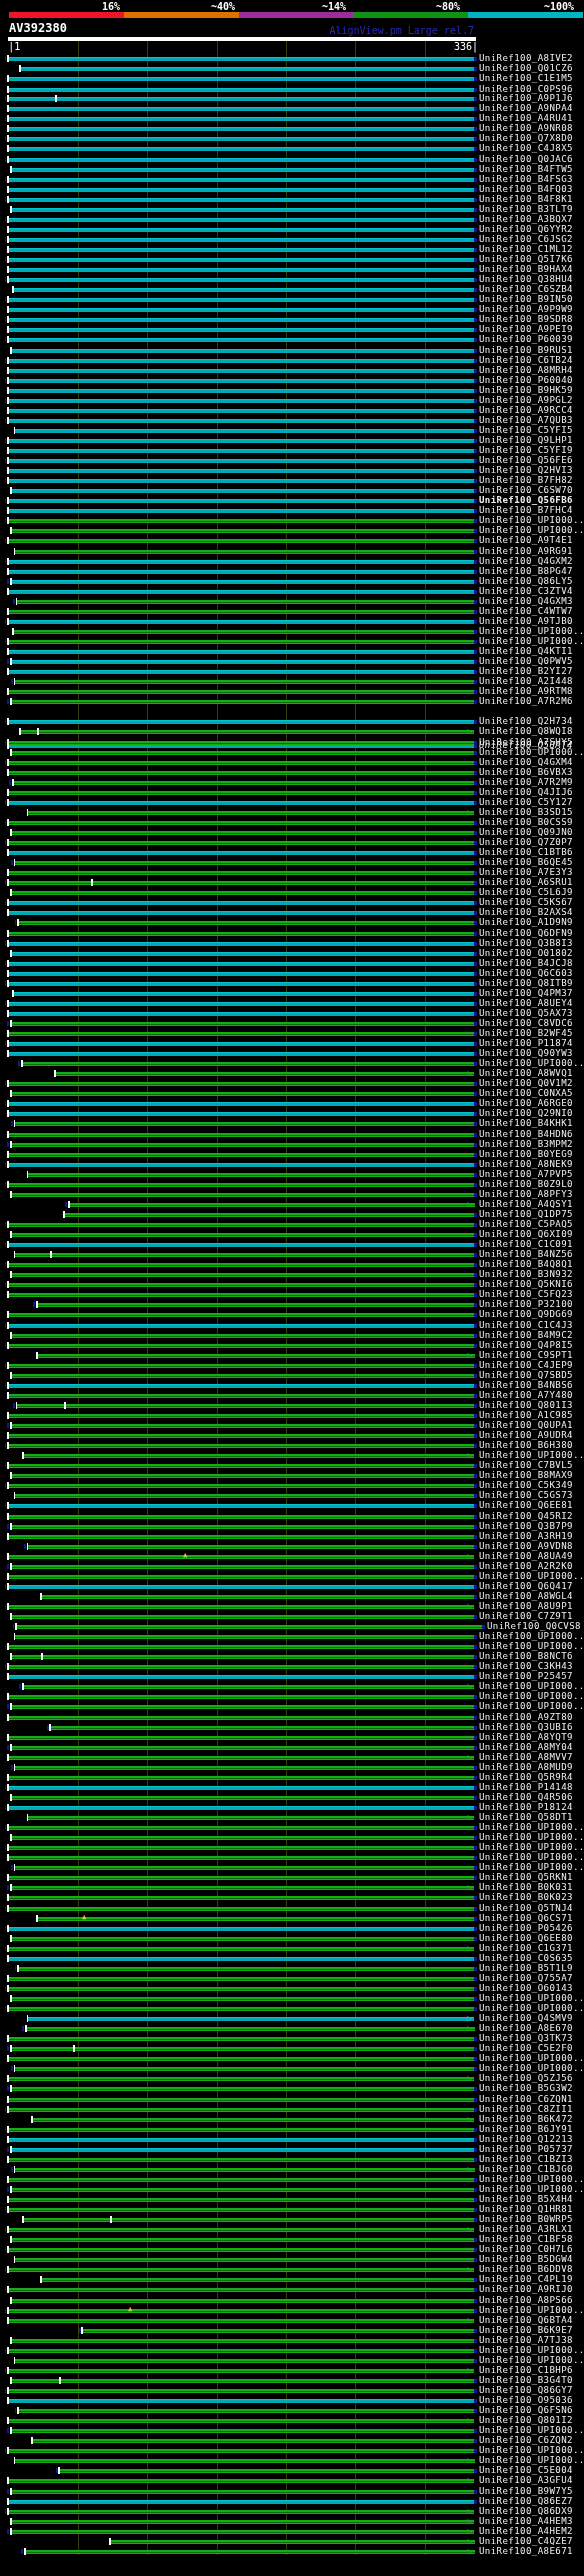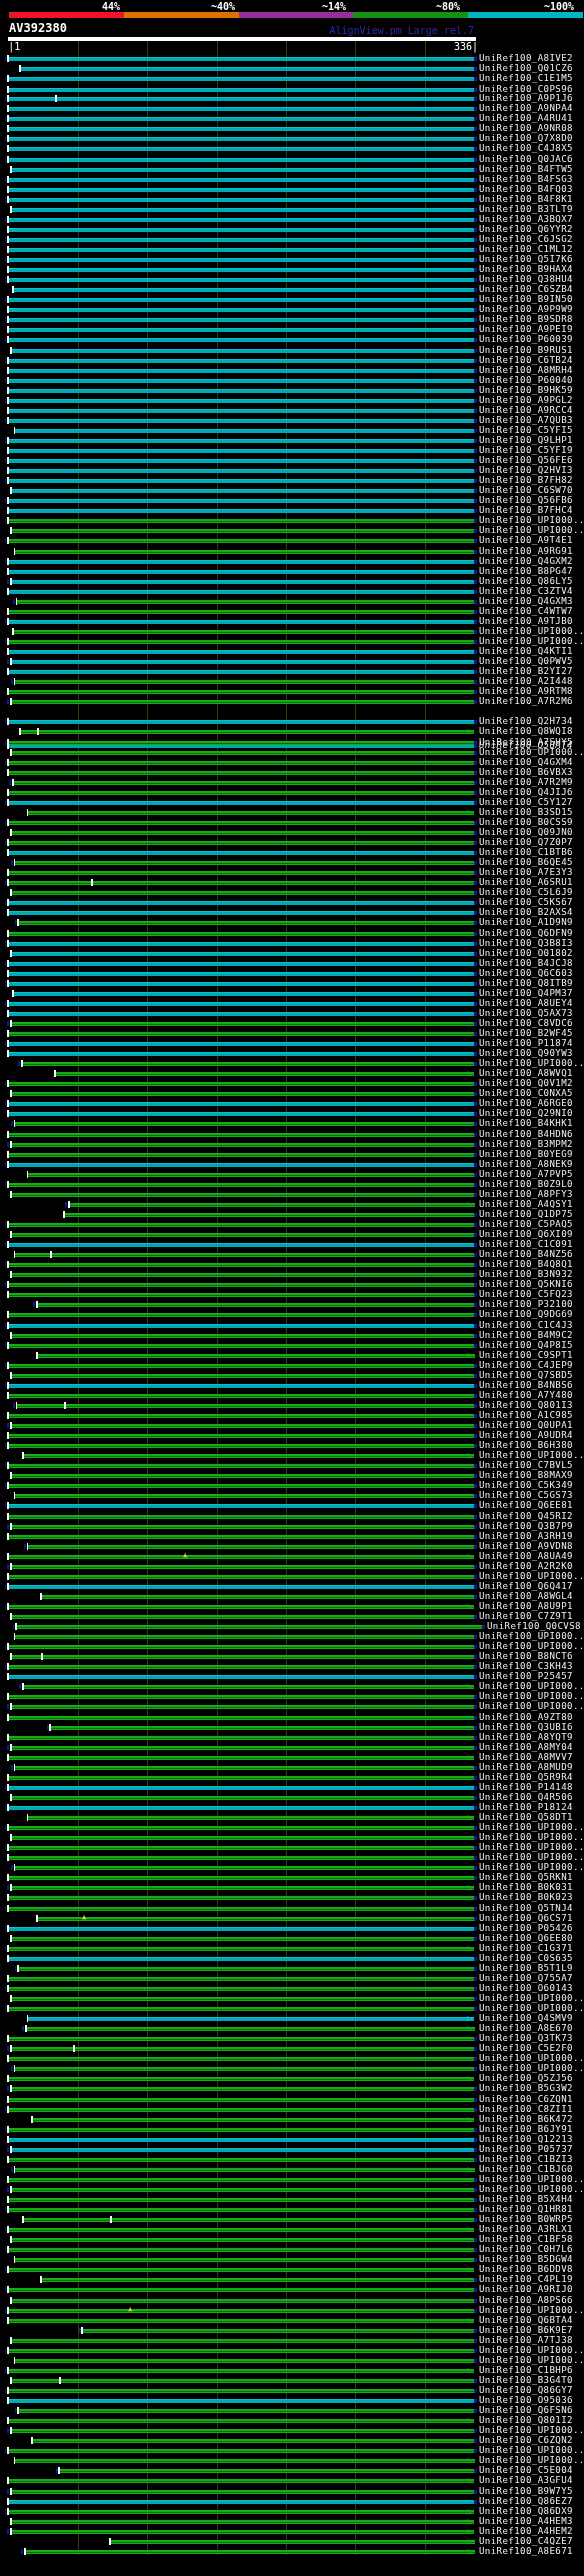--- a/index.html
+++ b/index.html
@@ -35,21 +35,21 @@
   .gap-q{color:#d8c83c;} .gap-s{color:#00b4c4;}
   #legend-bar{position:absolute;left:407px;top:5.5px;width:15.5px;height:3.7px;background:#00b4c4;}
   #legend-label{position:absolute;left:425px;top:0.9px;}
 </style>
 </head>
 <body>
 
 <div id="screen">
 
   <div>
-    <span class="scale-label" style="left:111px">44%</span>
+    <span class="scale-label" style="left:111px">16%</span>
     <span class="scale-label" style="left:223px">~40%</span>
     <span class="scale-label" style="left:334px">~14%</span>
     <span class="scale-label" style="left:448px">~80%</span>
     <span class="scale-label" style="left:559px">~100%</span>
   </div>
   <div id="scale-bar">
       <div class="seg" style="background: rgb(240, 20, 40);"></div>
       <div class="seg" style="background: rgb(221, 113, 0);"></div>
       <div class="seg" style="background: rgb(156, 43, 156);"></div>
       <div class="seg" style="background: rgb(18, 146, 18);"></div>
@@ -352,21 +352,21 @@
         <div class="start-tick" style="left: 7.3px;"></div>
         <div class="end-tick"></div>
         <div class="hit-label">UniRef100_B7FH82</div>
       </div>
       <div class="hit-row" style="top: 432px;">
         <div class="bar c" style="left: 11px; width: 463px;"></div>
         <div class="start-tick" style="left: 10px;"></div>
         <div class="end-tick"></div>
         <div class="hit-label">UniRef100_C6SW70</div>
       </div>
-      <div class="hit-row" style="top: 442px;">
+      <div class="hit-row" style="top: 442px; font-weight: bold;">
         <div class="bar c" style="left: 8.2px; width: 466px;"></div>
         <div class="left-navy" style="left: 4.6px;"></div>
         <div class="start-tick" style="left: 7.3px;"></div>
         <div class="end-tick"></div>
         <div class="hit-label">UniRef100_Q56FB6</div>
       </div>
       <div class="hit-row" style="top: 452px;">
         <div class="bar c" style="left: 8.2px; width: 466px;"></div>
         <div class="start-tick" style="left: 7.3px;"></div>
         <div class="end-tick"></div>

